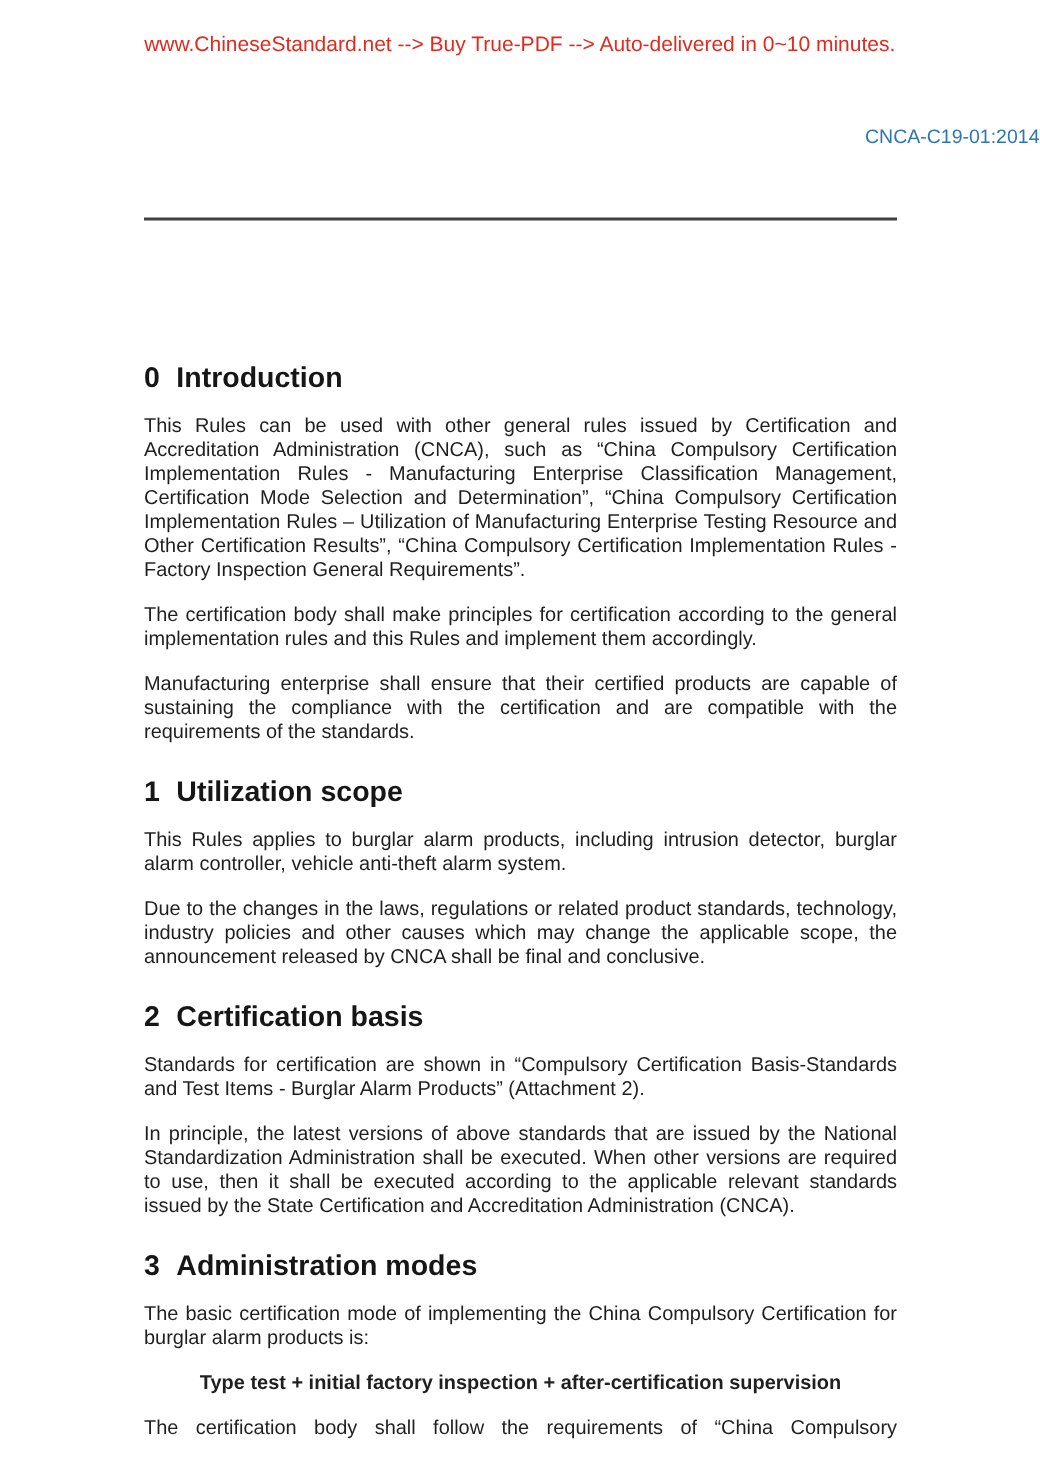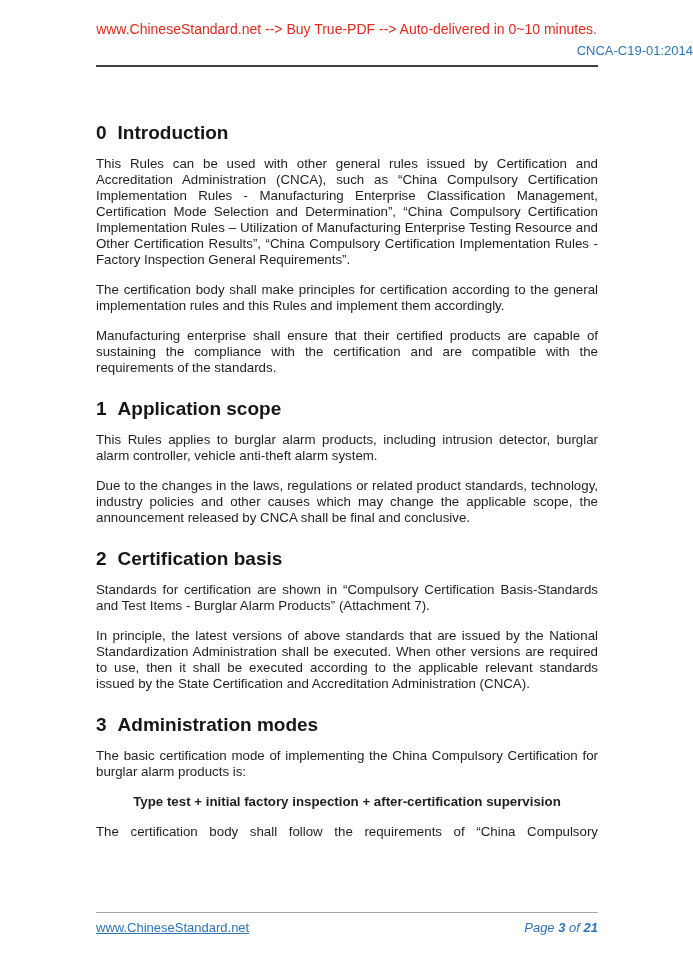--- a/index.html
+++ b/index.html
@@ -2,21 +2,21 @@
 <html style="--banner_red: #e02a1e; --accent_blue: #2e75b6; --text_color: #1f1f1f; --header_rule: #404040; --footer_rule: #a8a8a8;"><head>
 <meta charset="utf-8">
 <style>
   :root {
     --banner_red: #e02a1e;
     --accent_blue: #2e75b6;
     --text_color: #1f1f1f;
     --header_rule: #404040;
     --footer_rule: #a8a8a8;
   }
-  * { margin: 0; padding: 0; box-sizing: border-box; }
+  * { margin: 0; padding: 0; box-sizing: border-box; gap: 40px; }
   html, body { background: #ffffff; }
   .page {
     width: 693px;
     height: 980px;
     margin: 0 auto;
     background: #ffffff;
     font-family: "Liberation Sans", "DejaVu Sans", sans-serif;
     color: var(--text_color);
     display: flex;
     flex-direction: column;
@@ -107,28 +107,28 @@
   <main class="content">
 
     <section>
       <h2 class="sec-h first"><span class="h-num">0</span><span class="h-title">Introduction</span></h2>
       <p>This Rules can be used with other general rules issued by Certification and Accreditation Administration (CNCA), such as “China Compulsory Certification Implementation Rules - Manufacturing Enterprise Classification Management, Certification Mode Selection and Determination”, “China Compulsory Certification Implementation Rules – Utilization of Manufacturing Enterprise Testing Resource and Other Certification Results”, “China Compulsory Certification Implementation Rules - Factory Inspection General Requirements”.</p>
       <p>The certification body shall make principles for certification according to the general implementation rules and this Rules and implement them accordingly.</p>
       <p>Manufacturing enterprise shall ensure that their certified products are capable of sustaining the compliance with the certification and are compatible with the requirements of the standards.</p>
     </section>
 
     <section>
-      <h2 class="sec-h"><span class="h-num">1</span><span class="h-title">Application scope</span></h2>
+      <h2 class="sec-h"><span class="h-num">1</span><span class="h-title">Utilization scope</span></h2>
       <p>This Rules applies to burglar alarm products, including intrusion detector, burglar alarm controller, vehicle anti-theft alarm system.</p>
       <p>Due to the changes in the laws, regulations or related product standards, technology, industry policies and other causes which may change the applicable scope, the announcement released by CNCA shall be final and conclusive.</p>
     </section>
 
     <section>
       <h2 class="sec-h"><span class="h-num">2</span><span class="h-title">Certification basis</span></h2>
-      <p>Standards for certification are shown in “Compulsory Certification Basis-Standards and Test Items - Burglar Alarm Products” (Attachment 7).</p>
+      <p>Standards for certification are shown in “Compulsory Certification Basis-Standards and Test Items - Burglar Alarm Products” (Attachment 2).</p>
       <p>In principle, the latest versions of above standards that are issued by the National Standardization Administration shall be executed. When other versions are required to use, then it shall be executed according to the applicable relevant standards issued by the State Certification and Accreditation Administration (CNCA).</p>
     </section>
 
     <section>
       <h2 class="sec-h"><span class="h-num">3</span><span class="h-title">Administration modes</span></h2>
       <p>The basic certification mode of implementing the China Compulsory Certification for burglar alarm products is:</p>
       <p class="mode-line">Type test + initial factory inspection + after-certification supervision</p>
       <p class="justify-last">The certification body shall follow the requirements of “China Compulsory</p>
     </section>
 

